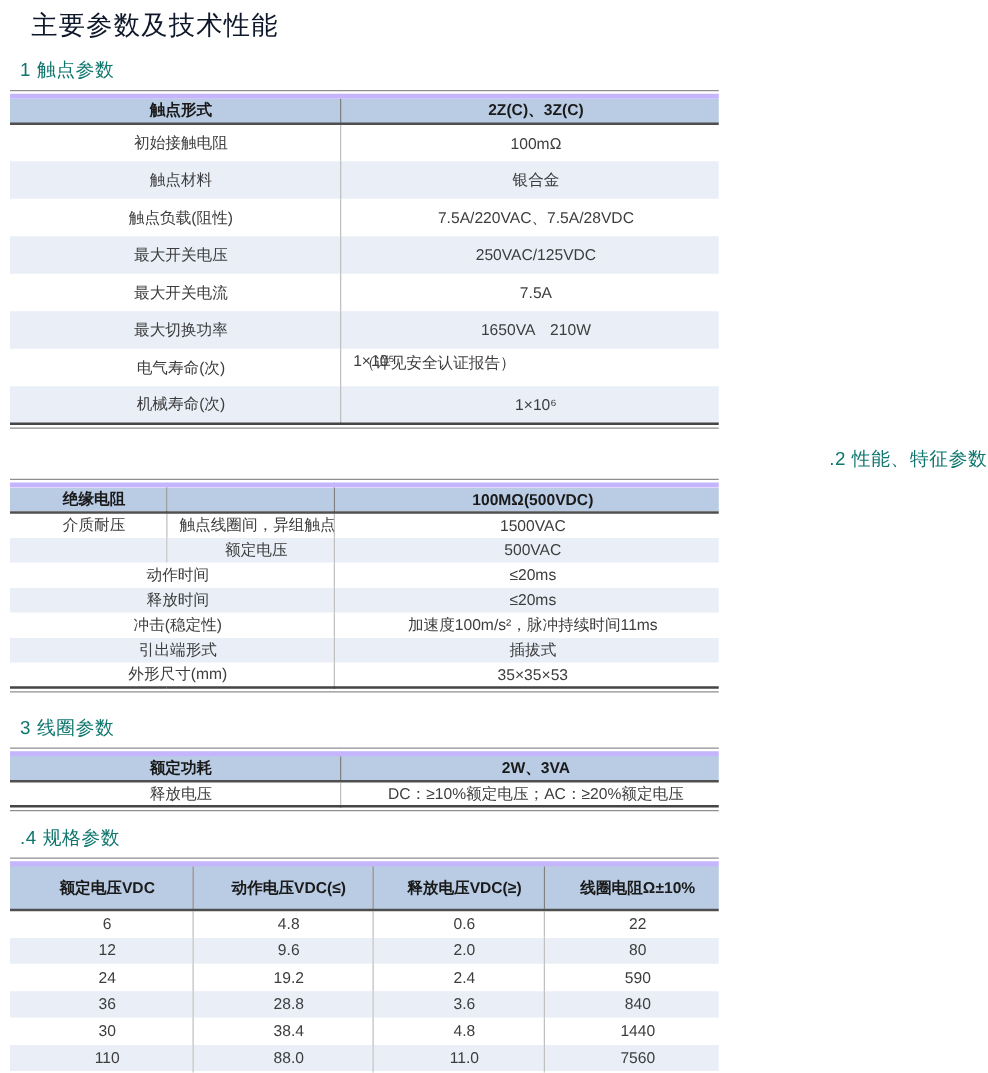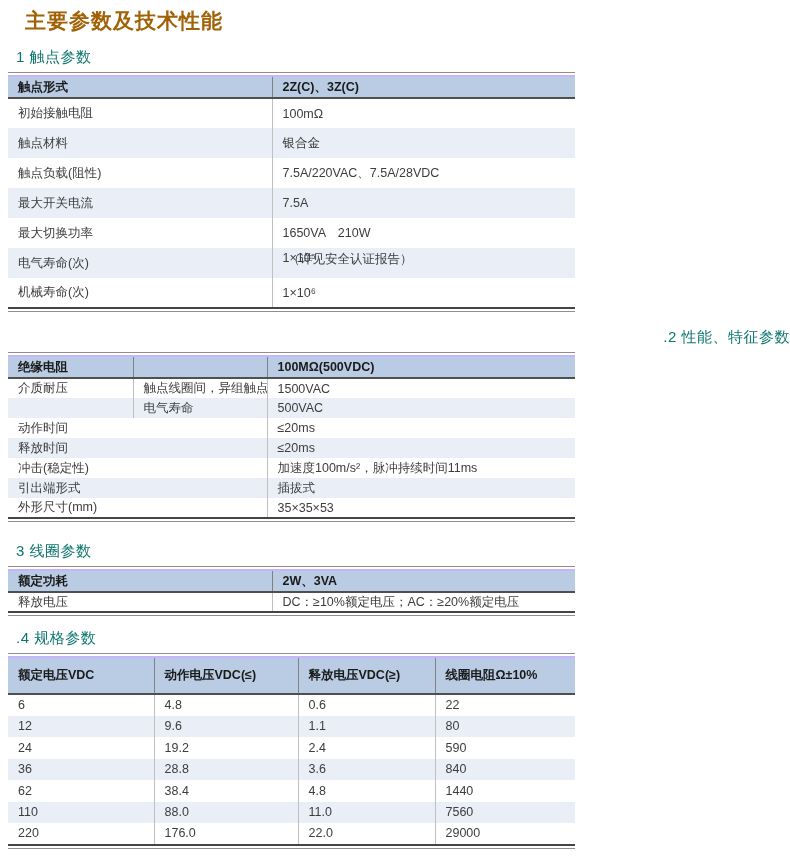--- a/index.html
+++ b/index.html
@@ -2,38 +2,38 @@
 <html><head>
 <meta charset="utf-8">
 <style>
   html,body{margin:0;padding:0;}
   body{
     width:790px;height:858px;background:#ffffff;overflow:hidden;
     font-family:"Liberation Sans","DejaVu Sans",sans-serif;
     -webkit-font-smoothing:antialiased;
   }
   .page-title{
-    margin:8px 0 0 25px;font-size:21px;line-height:26px;font-weight:bold;color:#a16207;
+    margin:8px 0 0 25px;font-size:21px;line-height:26px;font-weight:normal;color:#0f172a;
     letter-spacing:1px;
   }
   .sec-heading{
     margin:14px 0 6px 16px;font-size:15px;line-height:18px;font-weight:normal;color:#0f766e;
     letter-spacing:0.5px;
   }
   .sec-heading.s2{margin-top:16px;text-align:right;}
   .sec-heading.s3{margin-top:20px;}
   .sec-heading.s4{margin-top:13px;}
   .tbl-wrap{
     width:567px;margin-left:8px;
     border-top:1px solid #8f8f8f;border-bottom:1px solid #8f8f8f;
     padding:2px 0;
   }
   .tbl-wrap table{
     width:100%;border-collapse:collapse;table-layout:fixed;
-    border-top:2px solid #c4b5fd;border-bottom:2px solid #454545;
+    border-top:4px solid #c4b5fd;border-bottom:2px solid #454545;text-align:center;
   }
   td{
     padding:0 0 0 10px;vertical-align:middle;font-size:12.5px;color:#3d3d3d;
     overflow:hidden;white-space:nowrap;
   }
   tr.hdr{background:#b9cce4;height:22px;border-bottom:2px solid #4f4f4f;}
   tr.hdr td{font-weight:bold;color:#1a1a1a;}
   tbody tr{height:30px;}
   tbody tr:nth-child(even){background:#e9eef7;}
   .t2 tbody tr, .t3 tbody tr{height:20px;}
@@ -72,20 +72,24 @@
       </tr>
       <tr>
         <td>触点材料</td>
         <td class="vd">银合金</td>
       </tr>
       <tr>
         <td>触点负载(阻性)</td>
         <td class="vd">7.5A/220VAC、7.5A/28VDC</td>
       </tr>
       <tr>
+        <td>最大开关电压</td>
+        <td class="vd">250VAC/125VDC</td>
+      </tr>
+      <tr>
         <td>最大开关电流</td>
         <td class="vd">7.5A</td>
       </tr>
       <tr>
         <td>最大切换功率</td>
         <td class="vd">1650VA　210W</td>
       </tr>
       <tr>
         <td>电气寿命(次)</td>
         <td class="vd ovcell">
@@ -117,21 +121,21 @@
       </tr>
     </thead>
     <tbody>
       <tr>
         <td>介质耐压</td>
         <td class="vd">触点线圈间，异组触点间</td>
         <td class="vd">1500VAC</td>
       </tr>
       <tr>
         <td></td>
-        <td class="vd">电气寿命</td>
+        <td class="vd">额定电压</td>
         <td class="vd">500VAC</td>
       </tr>
       <tr>
         <td colspan="2">动作时间</td>
         <td class="vd">≤20ms</td>
       </tr>
       <tr>
         <td colspan="2">释放时间</td>
         <td class="vd">≤20ms</td>
       </tr>
@@ -193,37 +197,37 @@
     <tbody>
       <tr>
         <td>6</td>
         <td class="vd">4.8</td>
         <td class="vd">0.6</td>
         <td class="vd">22</td>
       </tr>
       <tr>
         <td>12</td>
         <td class="vd">9.6</td>
-        <td class="vd">1.1</td>
+        <td class="vd">2.0</td>
         <td class="vd">80</td>
       </tr>
       <tr>
         <td>24</td>
         <td class="vd">19.2</td>
         <td class="vd">2.4</td>
         <td class="vd">590</td>
       </tr>
       <tr>
         <td>36</td>
         <td class="vd">28.8</td>
         <td class="vd">3.6</td>
         <td class="vd">840</td>
       </tr>
       <tr>
-        <td>62</td>
+        <td>30</td>
         <td class="vd">38.4</td>
         <td class="vd">4.8</td>
         <td class="vd">1440</td>
       </tr>
       <tr>
         <td>110</td>
         <td class="vd">88.0</td>
         <td class="vd">11.0</td>
         <td class="vd">7560</td>
       </tr>

